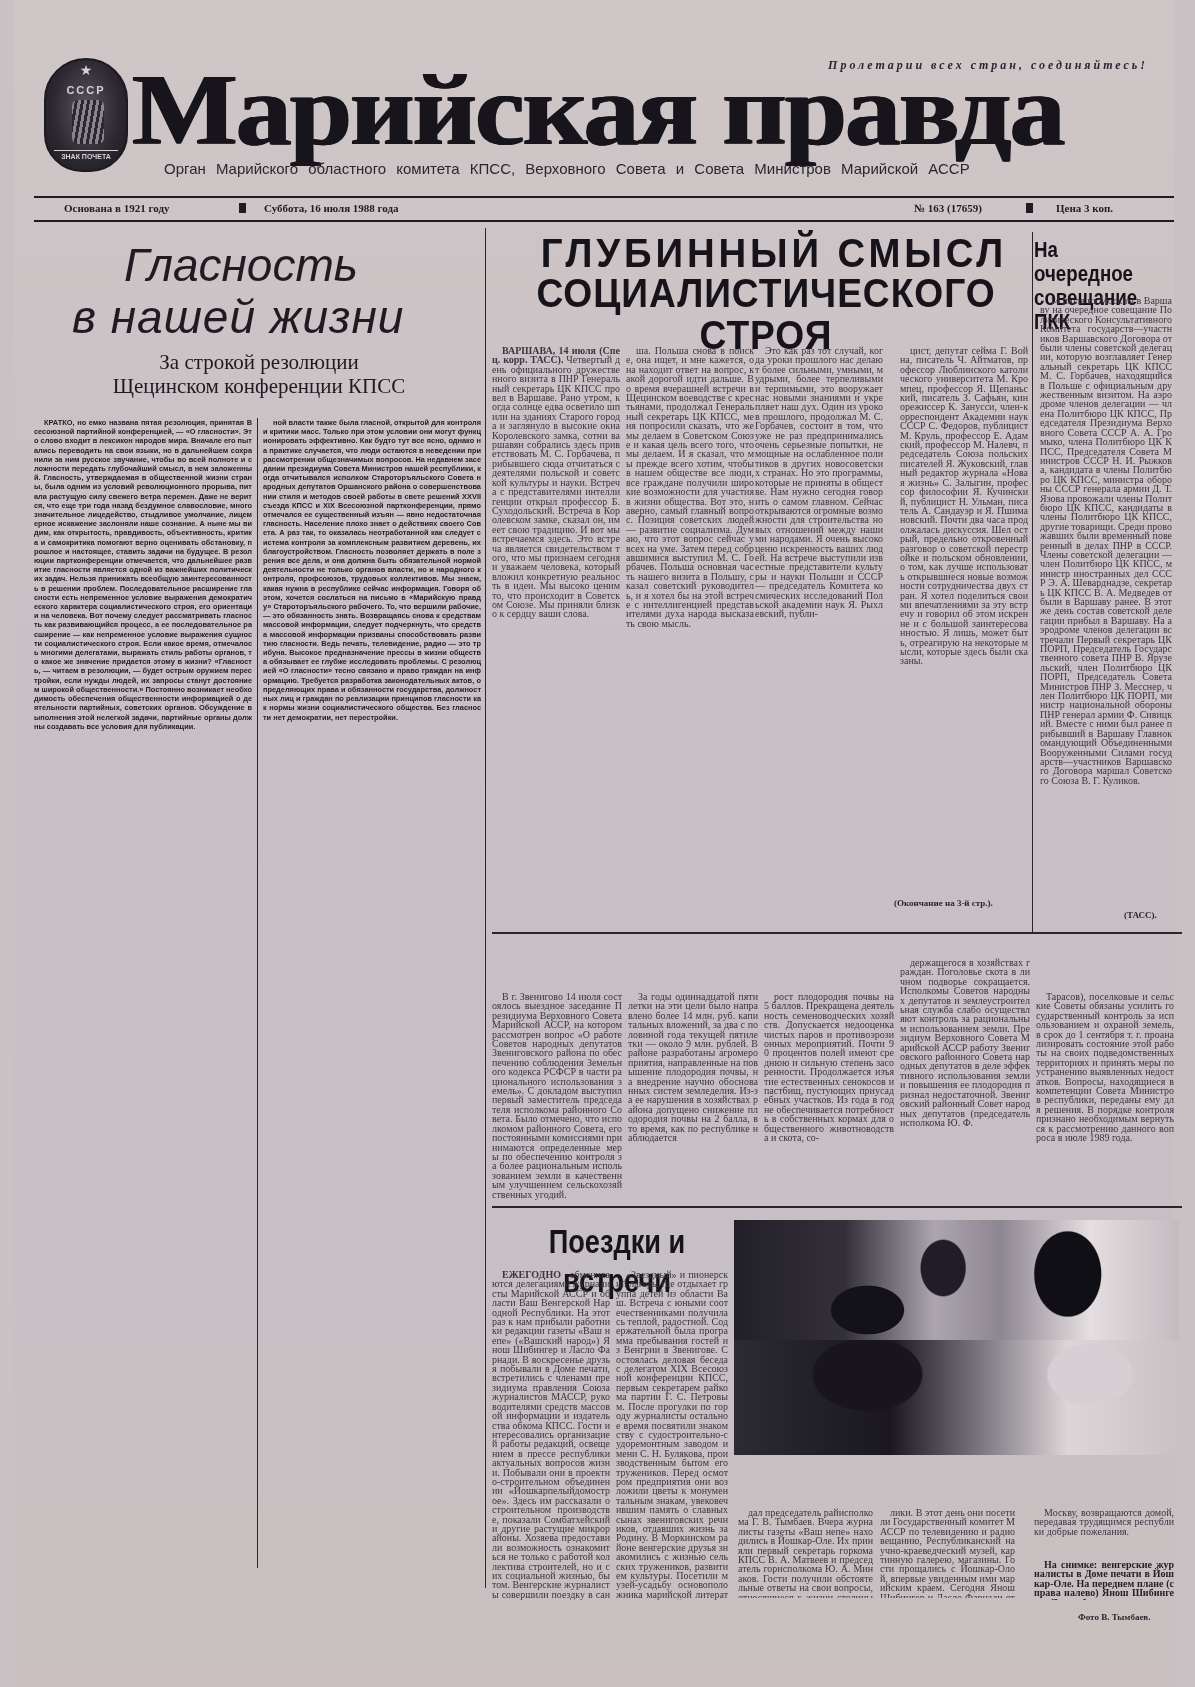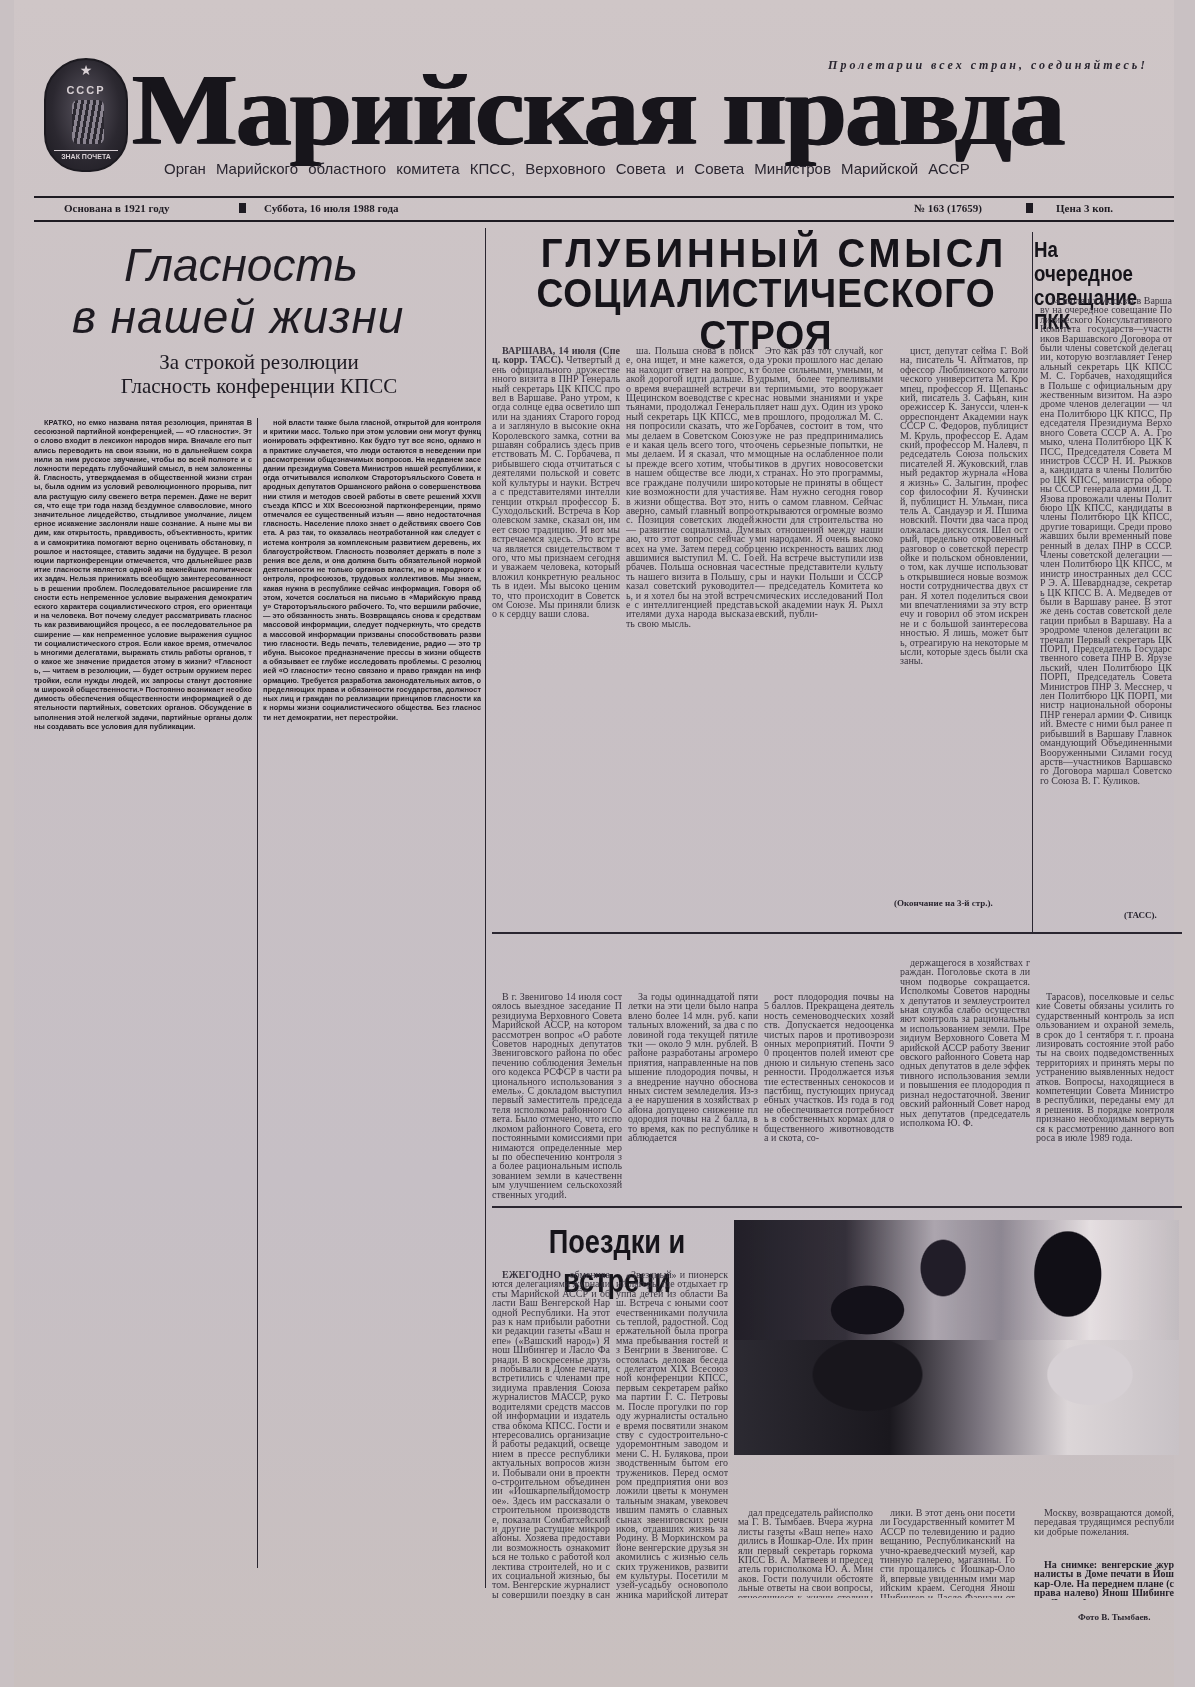--- a/index.html
+++ b/index.html
@@ -115,21 +115,21 @@
     <span style="left:230px;">Суббота, 16 июля 1988 года</span>
     <span style="left:880px;">№ 163 (17659)</span>
     <span style="left:992px; top:3px;" class="sq"></span>
     <span style="left:1022px;">Цена 3 коп.</span>
   </div>
   <div class="abs rule" style="left:20px; top:220px; width:1140px;"></div>
 
   <div class="abs h-glas2">в нашей жизни</div>
   <div class="abs h-glas1">Гласность</div>
   <div class="abs h-glas-sub1">За строкой резолюции</div>
-  <div class="abs h-glas-sub2">Гласность конференции КПСС</div>
+  <div class="abs h-glas-sub2">Щецинском конференции КПСС</div>
 
   <div class="abs col bold" style="left:20px; top:418px; width:218px; height:1150px;">
     <p><span class="lead">КРАТКО,</span> <span>но емко названа пятая резолюция, принятая Всесоюзной партийной конференцией, — «О гласности». Это слово входит в лексикон народов мира. Вначале его пытались переводить на свои языки, но в дальнейшем сохранили за ним русское звучание, чтобы во всей полноте и сложности передать глубочайший смысл, в нем заложенный. Гласность, утверждаемая в общественной жизни страны, была одним из условий революционного прорыва, питала растущую силу свежего ветра перемен. Даже не верится, что еще три года назад бездумное славословие, многозначительное лицедейство, стыдливое умолчание, лицемерное искажение заслоняли наше сознание. А ныне мы видим, как открытость, правдивость, объективность, критика и самокритика помогают верно оценивать обстановку, прошлое и настоящее, ставить задачи на будущее. В резолюции партконференции отмечается, что дальнейшее развитие гласности является одной из важнейших политических задач. Нельзя принижать всеобщую заинтересованность в решении проблем. Последовательное расширение гласности есть непременное условие выражения демократического характера социалистического строя, его ориентации на человека. Вот почему следует рассматривать гласность как развивающийся процесс, а ее последовательное расширение — как непременное условие выражения сущности социалистического строя. Если какое время, отмечалось многими делегатами, выражать стиль работы органов, то какое же значение придается этому в жизни? «Гласность, — читаем в резолюции, — будет острым оружием перестройки, если нужды людей, их запросы станут достоянием широкой общественности.» Постоянно возникает необходимость обеспечения общественности информацией о деятельности партийных, советских органов. Обсуждение выполнения этой нелегкой задачи, партийные органы должны создавать все условия для публикации.</span></p>
   </div>
   <div class="abs vrule" style="left:243px; top:418px; height:1150px;"></div>
   <div class="abs col bold" style="left:249px; top:418px; width:218px; height:1150px;">
     <p>ной власти также была гласной, открытой для контроля и критики масс. Только при этом условии они могут функционировать эффективно. Как будто тут все ясно, однако на практике случается, что люди остаются в неведении при рассмотрении общезначимых вопросов. На недавнем заседании президиума Совета Министров нашей республики, когда отчитывался исполком Староторъяльского Совета народных депутатов Оршанского района о совершенствовании стиля и методов своей работы в свете решений XXVII съезда КПСС и XIX Всесоюзной партконференции, прямо отмечался ее существенный изъян — явно недостаточная гласность. Население плохо знает о действиях своего Совета. А раз так, то оказалась неотработанной как следует система контроля за комплексным развитием деревень, их благоустройством. Гласность позволяет держать в поле зрения все дела, и она должна быть обязательной нормой деятельности не только органов власти, но и народного контроля, профсоюзов, трудовых коллективов. Мы знаем, какая нужна в республике сейчас информация. Говоря об этом, хочется сослаться на письмо в «Марийскую правду» Староторъяльского рабочего. То, что вершили рабочие, — это обязанность знать. Возвращаясь снова к средствам массовой информации, следует подчеркнуть, что средства массовой информации призваны способствовать развитию гласности. Ведь печать, телевидение, радио — это трибуна. Высокое предназначение прессы в жизни общества обязывает ее глубже исследовать проблемы. С резолюцией «О гласности» тесно связано и право граждан на информацию. Требуется разработка законодательных актов, определяющих права и обязанности государства, должностных лиц и граждан по реализации принципов гласности как нормы жизни социалистического общества. Без гласности нет демократии, нет перестройки.</p>
   </div>
   <div class="abs vrule" style="left:471px; top:228px; height:1360px;"></div>
 

